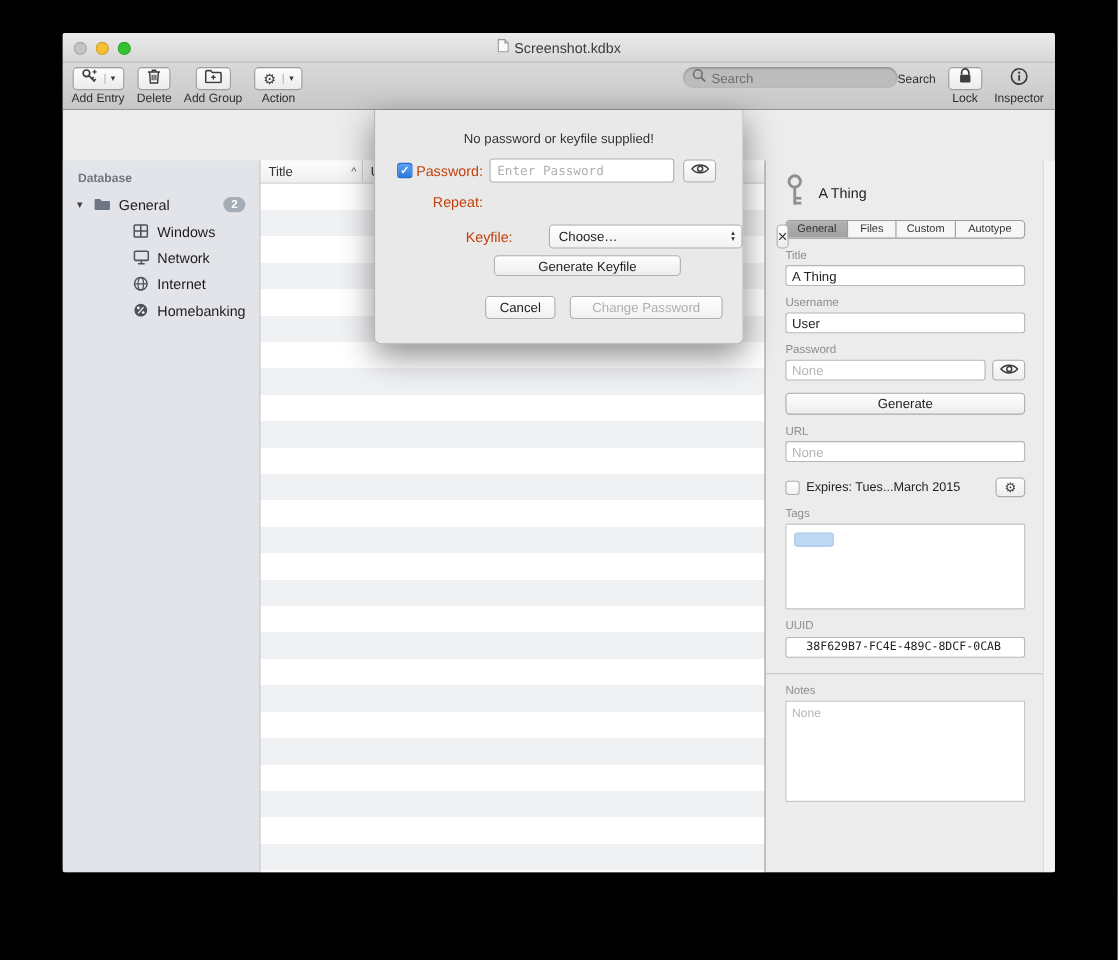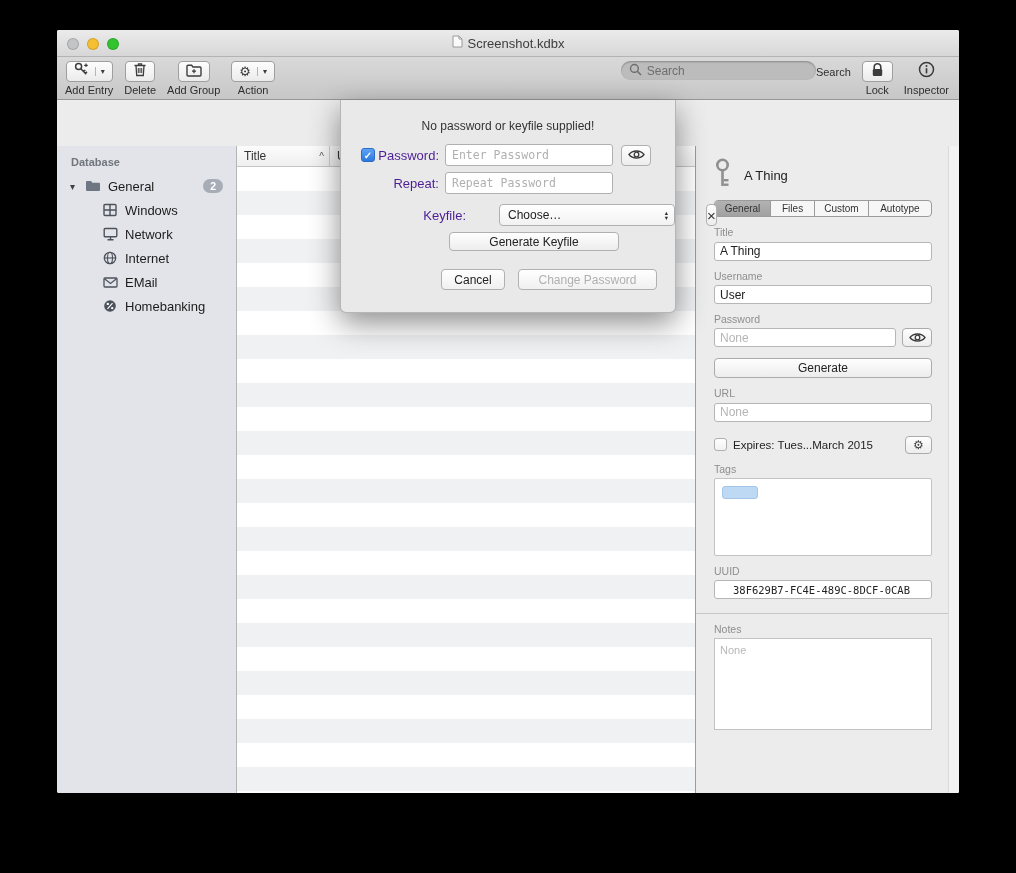--- a/index.html
+++ b/index.html
@@ -39,21 +39,21 @@
   .gearglyph { font-size:13px; color:#3c3c3c; line-height:1; }
 
   
   .content { position:absolute; top:70px; left:0; right:0; bottom:0; display:flex;margin-top:46px; }
 
   
   .sidebar { width:180px; background:#e2e4e9; border-right:1px solid #b5b5b5; padding-top:6px;
              font-size:13px; color:#1c1c1c; }
   .side-header { font-size:11px; font-weight:bold; color:#70757d; padding:4px 0 6px 14px; }
   .side-row { display:flex; align-items:center; height:24px; gap:7px; padding-left:10px; }
-  .side-row.child { padding-left:45px; }
+  .side-row.child { padding-left:63px; }
   .disclosure { width:11px; font-size:10px; color:#3f3f3f; text-align:center; }
   .badge { margin-left:auto; margin-right:13px; background:#a6adb7; color:#fff; font-size:10.5px; font-weight:bold;
            padding:1px 7px; border-radius:9px; line-height:12px; }
   .sicon { display:flex; align-items:center; justify-content:center; width:16px; }
 
   
   .main { flex:1; min-width:0; background:#fff; display:flex; flex-direction:column; }
   .list-header { height:21px; background:linear-gradient(#fcfcfc,#efefef); border-bottom:1px solid #c6c6c6;
                  display:flex; font-size:12px; color:#333; }
   .col-title { width:93px; border-right:1px solid #cfcfcf; display:flex; align-items:center;
@@ -102,21 +102,21 @@
   
   .modal { position:absolute; left:283px; top:70px; width:336px; height:213px; background:#e9e9e9;
            border-radius:0 0 6px 6px; border:1px solid rgba(0,0,0,.22); border-top:none;
            box-shadow:0 10px 30px rgba(0,0,0,.45); z-index:5; }
   .modal-msg { position:absolute; top:19px; left:0; right:0; text-align:center; font-size:12px; color:#333; }
   .m-row { position:absolute; left:20px; right:20px; height:22px; display:flex; align-items:center; }
   .m-cbx { width:14px; height:14px; border-radius:3px; background:linear-gradient(#5da3f5,#2e79de);
            border:1px solid #2a6dc9; color:#fff; font-size:10px; font-weight:bold;
            display:flex; align-items:center; justify-content:center; flex:0 0 auto; }
   .m-cbx-spacer { width:14px; flex:0 0 auto; }
-  .m-lbl { width:70px; text-align:right; font-size:13px; color:#4c1d95; padding-right:6px; flex:0 0 auto; }
+  .m-lbl { width:70px; text-align:right; font-size:13px; color:#c2410c; padding-right:6px; flex:0 0 auto; }
   .m-field { width:168px; height:22px; border:1px solid #b0b0b0; border-radius:3px; background:#fff;
              font-family:"DejaVu Sans Mono", monospace; font-size:11.5px; color:#222; padding:0 6px; outline:none;
              flex:0 0 auto; }
   .m-field::placeholder { color:#b0b0b0; }
   .m-eye { width:30px; height:21px; margin-left:8px; border:1px solid #b0b0b0; border-radius:4px;
            background:linear-gradient(#fefefe,#ededed); display:flex; align-items:center; justify-content:center; }
   .popup { width:176px; height:22px; border:1px solid #b0b0b0; border-radius:4px; background:linear-gradient(#ffffff,#f2f2f2);
            display:flex; align-items:center; font-size:12px; color:#222; padding:0 6px 0 8px; flex:0 0 auto; }
   .popup .chevs { margin-left:auto; display:flex; flex-direction:column; line-height:5px; font-size:6.5px; color:#333; }
   .xbtn { width:28px; height:22px; margin-left:4px; border:1px solid #b0b0b0; border-radius:4px;
@@ -273,29 +273,20 @@
           <svg width="14" height="14" viewBox="0 0 14 14">
               <circle cx="7" cy="7" r="5.7" fill="none" stroke="#4c525b" stroke-width="1.3"></circle>
               <ellipse cx="7" cy="7" rx="2.5" ry="5.7" fill="none" stroke="#4c525b" stroke-width="1.1"></ellipse>
               <path d="M1.3 7 H12.7" stroke="#4c525b" stroke-width="1.1"></path>
             </svg>
         </span>
         <span>Internet</span>
       </div>
       <div class="side-row child">
         <span class="sicon">
-          <svg width="15" height="11" viewBox="0 0 15 11">
-              <rect x="1" y="1" width="13" height="9" rx="1" fill="none" stroke="#4c525b" stroke-width="1.3"></rect>
-              <path d="M1.5 1.8 L7.5 6.5 L13.5 1.8" fill="none" stroke="#4c525b" stroke-width="1.2"></path>
-            </svg>
-        </span>
-        <span>EMail</span>
-      </div>
-      <div class="side-row child">
-        <span class="sicon">
           <svg width="14" height="14" viewBox="0 0 14 14">
               <circle cx="7" cy="7" r="5.8" fill="#4c525b"></circle>
               <circle cx="4.8" cy="4.9" r="1.2" fill="#fff"></circle>
               <circle cx="9.2" cy="9.1" r="1.2" fill="#fff"></circle>
               <path d="M9.5 4.2 L4.5 9.8" stroke="#fff" stroke-width="1.1"></path>
             </svg>
         </span>
         <span>Homebanking</span>
       </div>
     </div>
@@ -407,21 +398,20 @@
               <path d="M1 5.5 C4.5 0.8 12.5 0.8 16 5.5 C12.5 10.2 4.5 10.2 1 5.5 Z" fill="none" stroke="#3a3a3a" stroke-width="1.3"></path>
               <circle cx="8.5" cy="5.5" r="2.3" fill="none" stroke="#3a3a3a" stroke-width="1.3"></circle>
             </svg>
         </span>
       </div>
     </div>
 
     <div class="m-row" style="top:72px;">
       <span class="m-cbx-spacer"></span>
       <span class="m-lbl">Repeat:</span>
-      <input class="m-field" type="text" placeholder="Repeat Password" style="">
     </div>
 
     <div class="m-row" style="top:104px;gap:27px;">
       <span class="m-cbx-spacer"></span>
       <span class="m-lbl">Keyfile:</span>
       <div class="popup">
         <span>Choose…</span>
         <span class="chevs">
           <span>▴</span>
             <span>▾</span>

